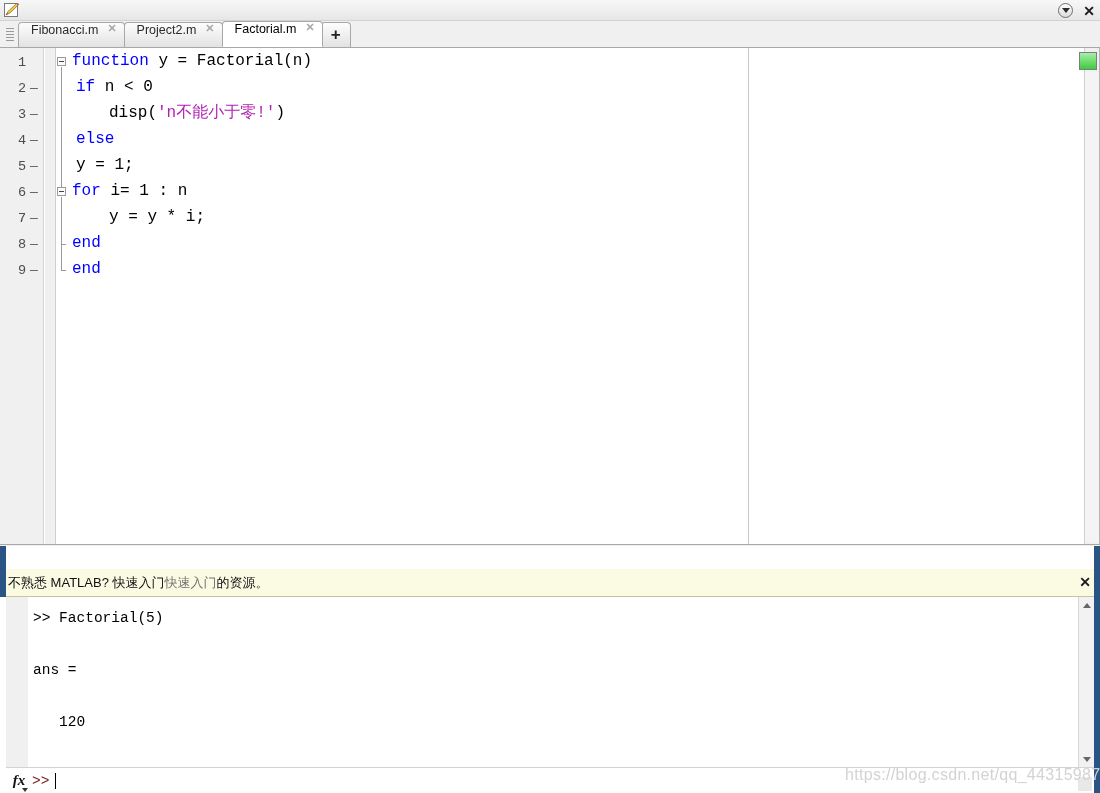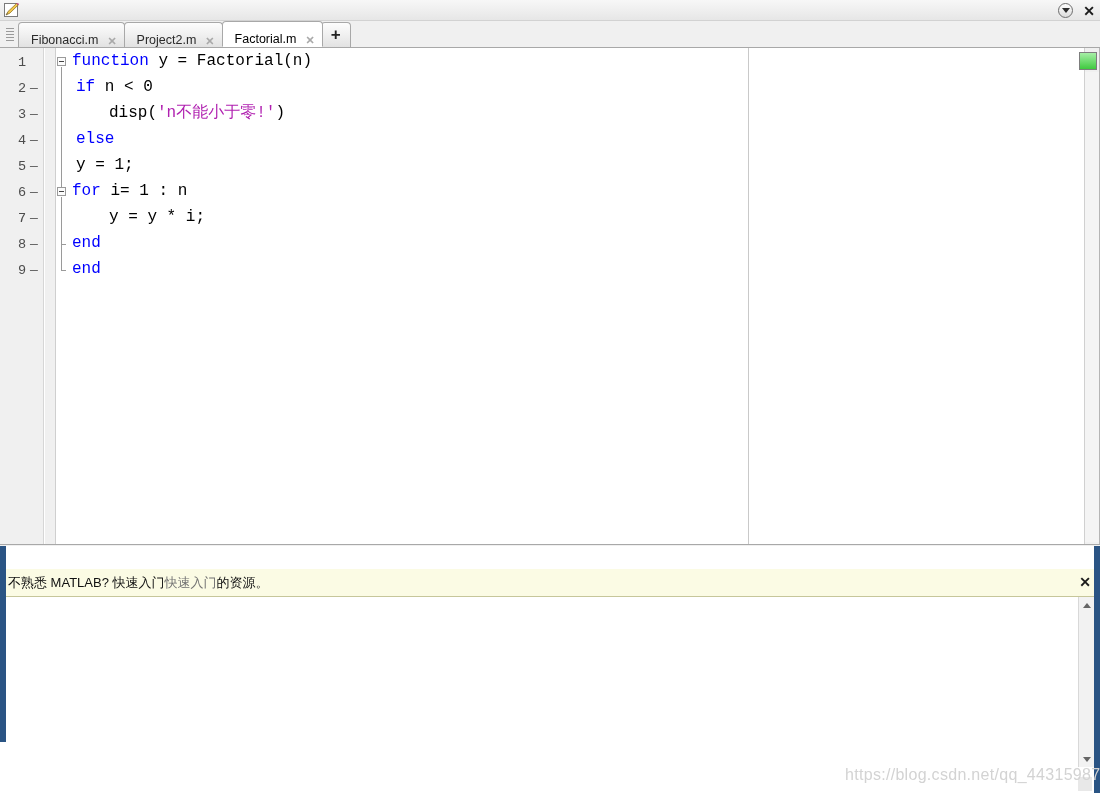--- a/index.html
+++ b/index.html
@@ -69,21 +69,21 @@
   }
   .grip {
     width: 16px; height: 25px; margin-left: 2px;
     display: flex; flex-direction: column; justify-content: center;
     align-items: center; gap: 2px; flex: 0 0 auto;
   }
   .grip i {
     display: block; width: 8px; height: 1px; background: #9a9a9a;
   }
   .tab {
-    height: 25px; display: flex; align-items: flex-end;
+    height: 25px; display: flex; align-items: flex-start;
     padding: 0 7px 0 12px; margin-right: -1px;
     background: linear-gradient(to bottom,#fdfdfd 0%,#ededed 60%,#e2e2e2 100%);
     border: 1px solid #a8a8a8; border-bottom: none;
     border-radius: 4px 4px 0 0;
     font-size: 12.5px; color: #2a2a2a; white-space: nowrap;
     position: relative; cursor: default;
   }
   .tab.active {
     background: #ffffff; color: #000; z-index: 3;
     height: 26px; border-bottom: 1px solid #ffffff;
@@ -404,30 +404,46 @@
 
     <div class="cmd-banner">
       <span>不熟悉 MATLAB? 快速入门</span>
         <a>快速入门</a>
         <span>的资源。</span>
       <span class="banner-x">✕</span>
     </div>
 
     <div class="cmd-leftbar"></div>
 
+    <div class="cmd-body">
+      <div class="cmd-gutter"></div>
+      <div class="cmd-text">
+        <div class="cmd-line" style="top:8px">&gt;&gt; Factorial(5)</div>
+        <div class="cmd-line" style="top:60px">ans =</div>
+        <div class="cmd-line" style="top:112px">   120</div>
+      </div>
+    </div>
 
     <div class="cmd-vscroll">
       <div class="scroll-arrow" style="top:0">
           <span class="up"></span>
         </div>
       <div class="scroll-arrow" style="bottom:0">
           <span class="down"></span>
         </div>
     </div>
 
     <div class="cmd-rightbar"></div>
 
+    <div class="cmd-input">
+      <div class="fx">
+        <span class="fxlabel">fx</span>
+        <span class="fxcaret"></span>
+      </div>
+      <span class="cmd-prompt">&gt;&gt;</span>
+      <span class="caret"></span>
+    </div>
 
     <div class="corner-grip"></div>
   </div>
 
   <div class="watermark">https://blog.csdn.net/qq_44315987</div>
 </div>
 
 </body></html>

